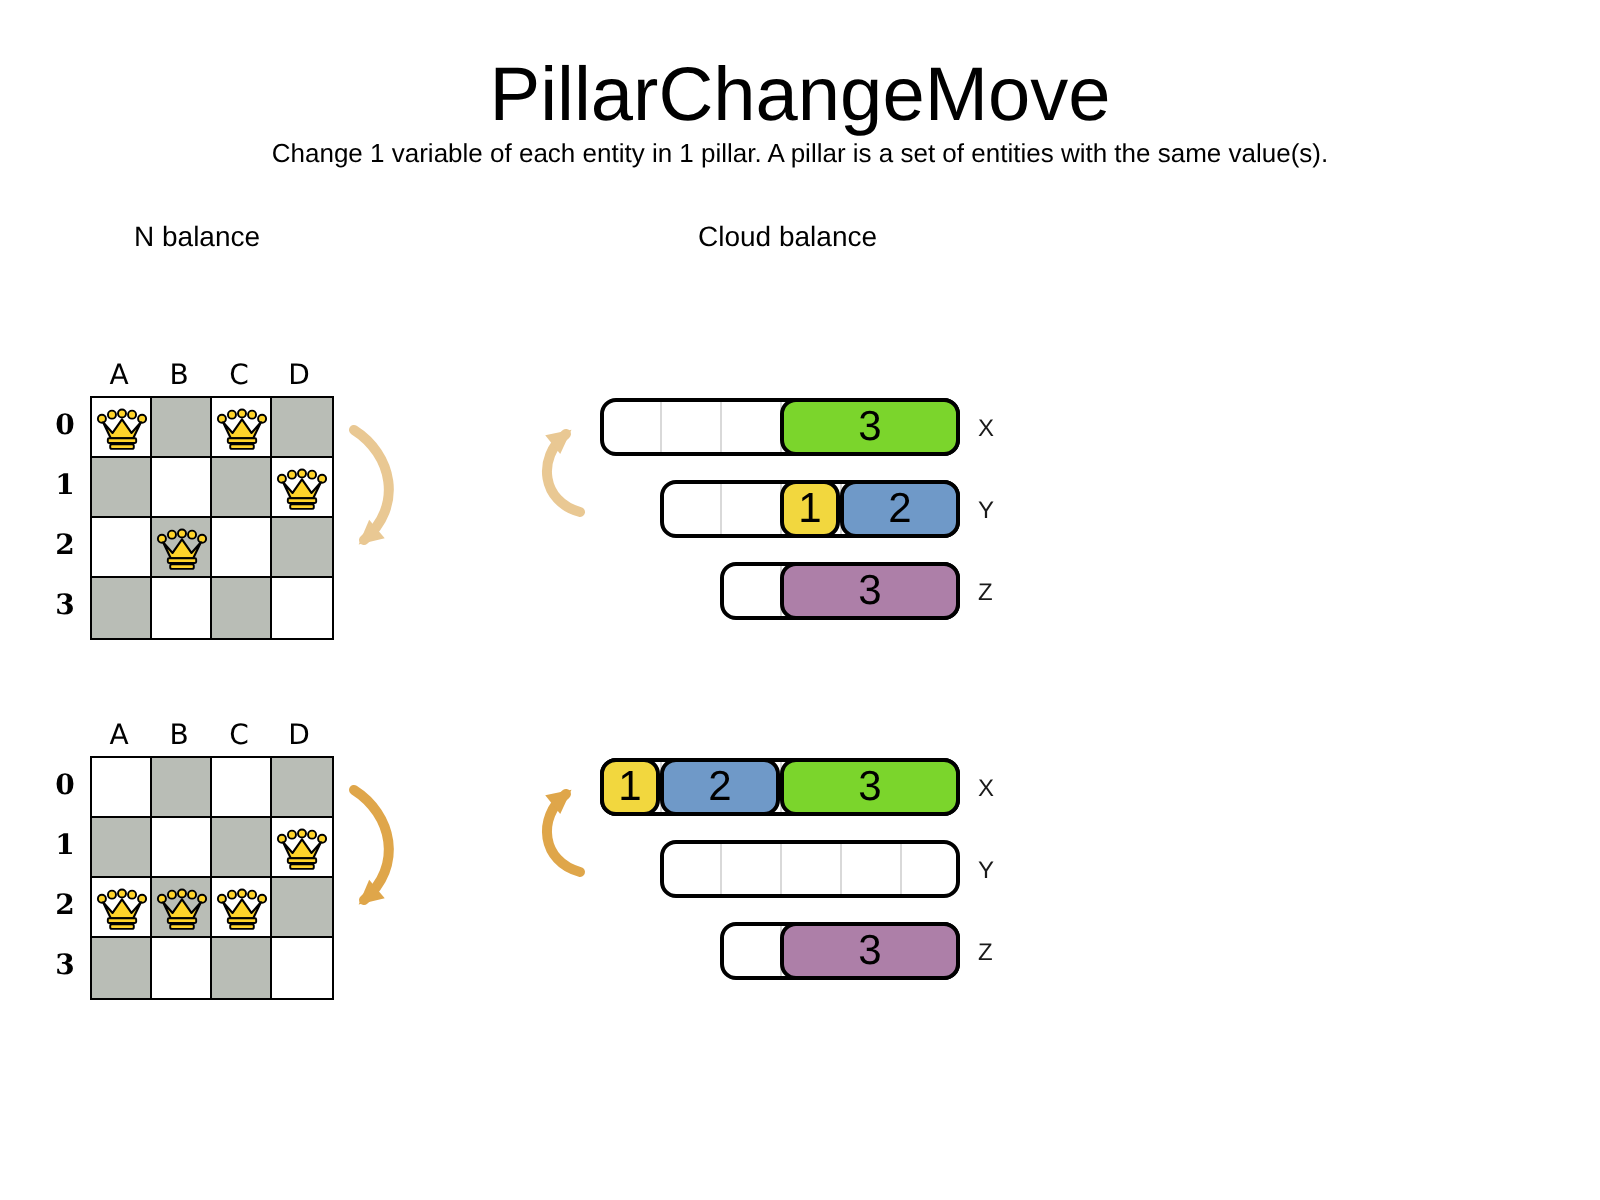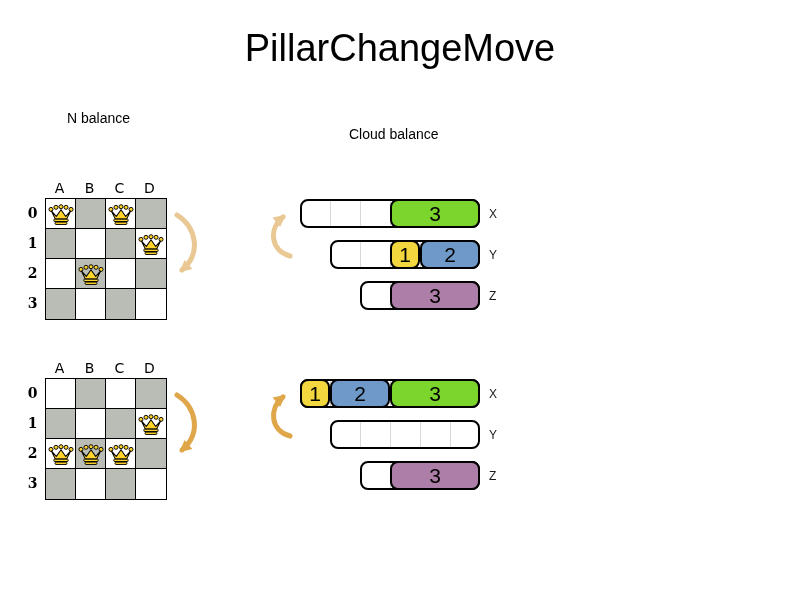--- a/index.html
+++ b/index.html
@@ -3,21 +3,21 @@
 <meta charset="utf-8">
 <style>
   html,body{margin:0;padding:0;background:#fff;}
   .page{position:relative;width:800px;height:600px;background:#ffffff;overflow:hidden;
         font-family:"Liberation Sans",sans-serif;color:#000;}
   .title{position:absolute;top:27px;left:0;width:100%;text-align:center;
          font-size:38px;font-weight:400;letter-spacing:0px;margin:0;}
   .subtitle{position:absolute;top:69px;left:0;width:100%;text-align:center;font-size:13px;}
   .section-label{position:absolute;font-size:14px;}
   .section-label.nq{left:67px;top:110px;}
-  .section-label.cb{left:349px;top:126px;}
+  .section-label.cb{left:349px;top:110px;}
 
   
   .board-block{position:absolute;left:22px;width:150px;height:140px;}
   .col-labels{position:absolute;left:23px;top:0;width:120px;display:flex;}
   .col-labels span{width:30px;text-align:center;font-size:14px;
                    font-family:"DejaVu Sans",sans-serif;letter-spacing:1px;}
   .row-labels{position:absolute;left:0;top:18px;width:21px;}
   .row-labels span{display:block;height:30px;line-height:30px;text-align:center;
                    font-family:"DejaVu Serif",serif;font-weight:bold;font-size:14px;}
   .board-grid{position:absolute;left:23px;top:18px;width:120px;
@@ -44,20 +44,21 @@
   #arrow-board-before{left:165px;top:210px;}
   #arrow-board-after{left:165px;top:390px;}
   #arrow-cloud-before{left:262px;top:211px;}
   #arrow-cloud-after{left:262px;top:391px;}
 </style>
 </head>
 <body>
 
 <div class="page">
   <h1 class="title">PillarChangeMove</h1>
+  <div class="subtitle">Change 1 variable of each entity in 1 pillar. A pillar is a set of entities with the same value(s).</div>
 
   <div class="section-label nq">N balance</div>
   <div class="section-label cb">Cloud balance</div>
 
   <div id="board-before" class="board-block" style="top:180px">
       <div class="col-labels">
         <span>A</span>
         <span>B</span>
         <span>C</span>
         <span>D</span>

